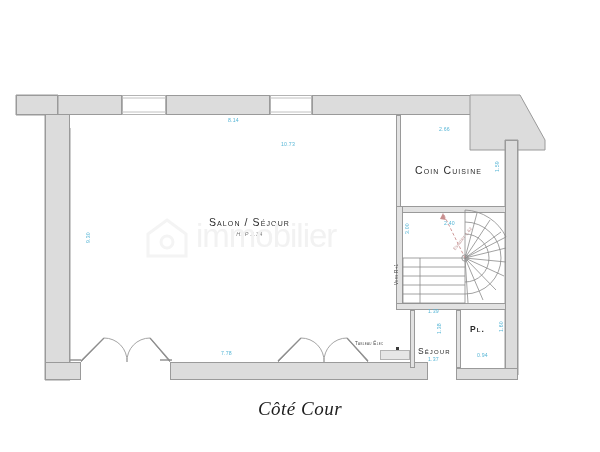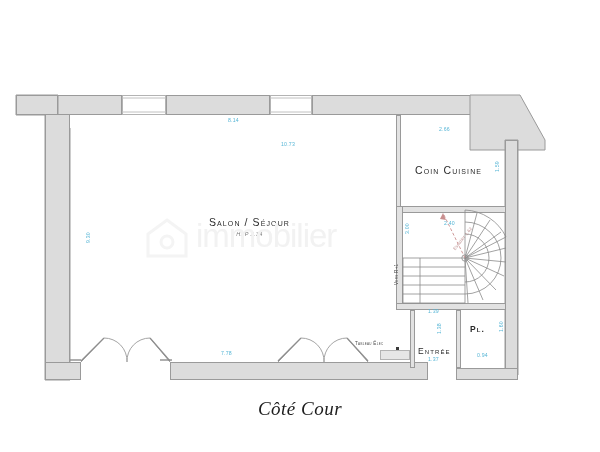--- a/index.html
+++ b/index.html
@@ -164,21 +164,21 @@
   <div class="room" style="left:415px;top:160px;">
     <span class="big smallcaps">Coin Cuisine</span>
   </div>
 
   <div class="room" style="left:209px;top:212px;">
     <span class="big smallcaps">Salon / Séjour</span>
     <span class="small">HSP 2.34</span>
   </div>
 
   <div class="room" style="left:418px;top:340px;">
-    <span class="big smallcaps" style="font-size:8.5px;">Entrée</span>
+    <span class="big smallcaps" style="font-size:8.5px;">Séjour</span>
   </div>
 
   <div class="room" style="left:470px;top:318px;">
     <span class="big smallcaps" style="font-size:8.5px;font-weight:bold;">Pl.</span>
   </div>
 
   <div class="tag" style="left:355px;top:341px;">Tableau Élec</div>
   <div class="leaf" style="left:396px;top:347px;width:3px;height:3px;background:#3a3a3a;"></div>
   <div class="window" style="left:380px;top:350px;width:30px;height:10px;background:#e6e6e6;"></div>
 

